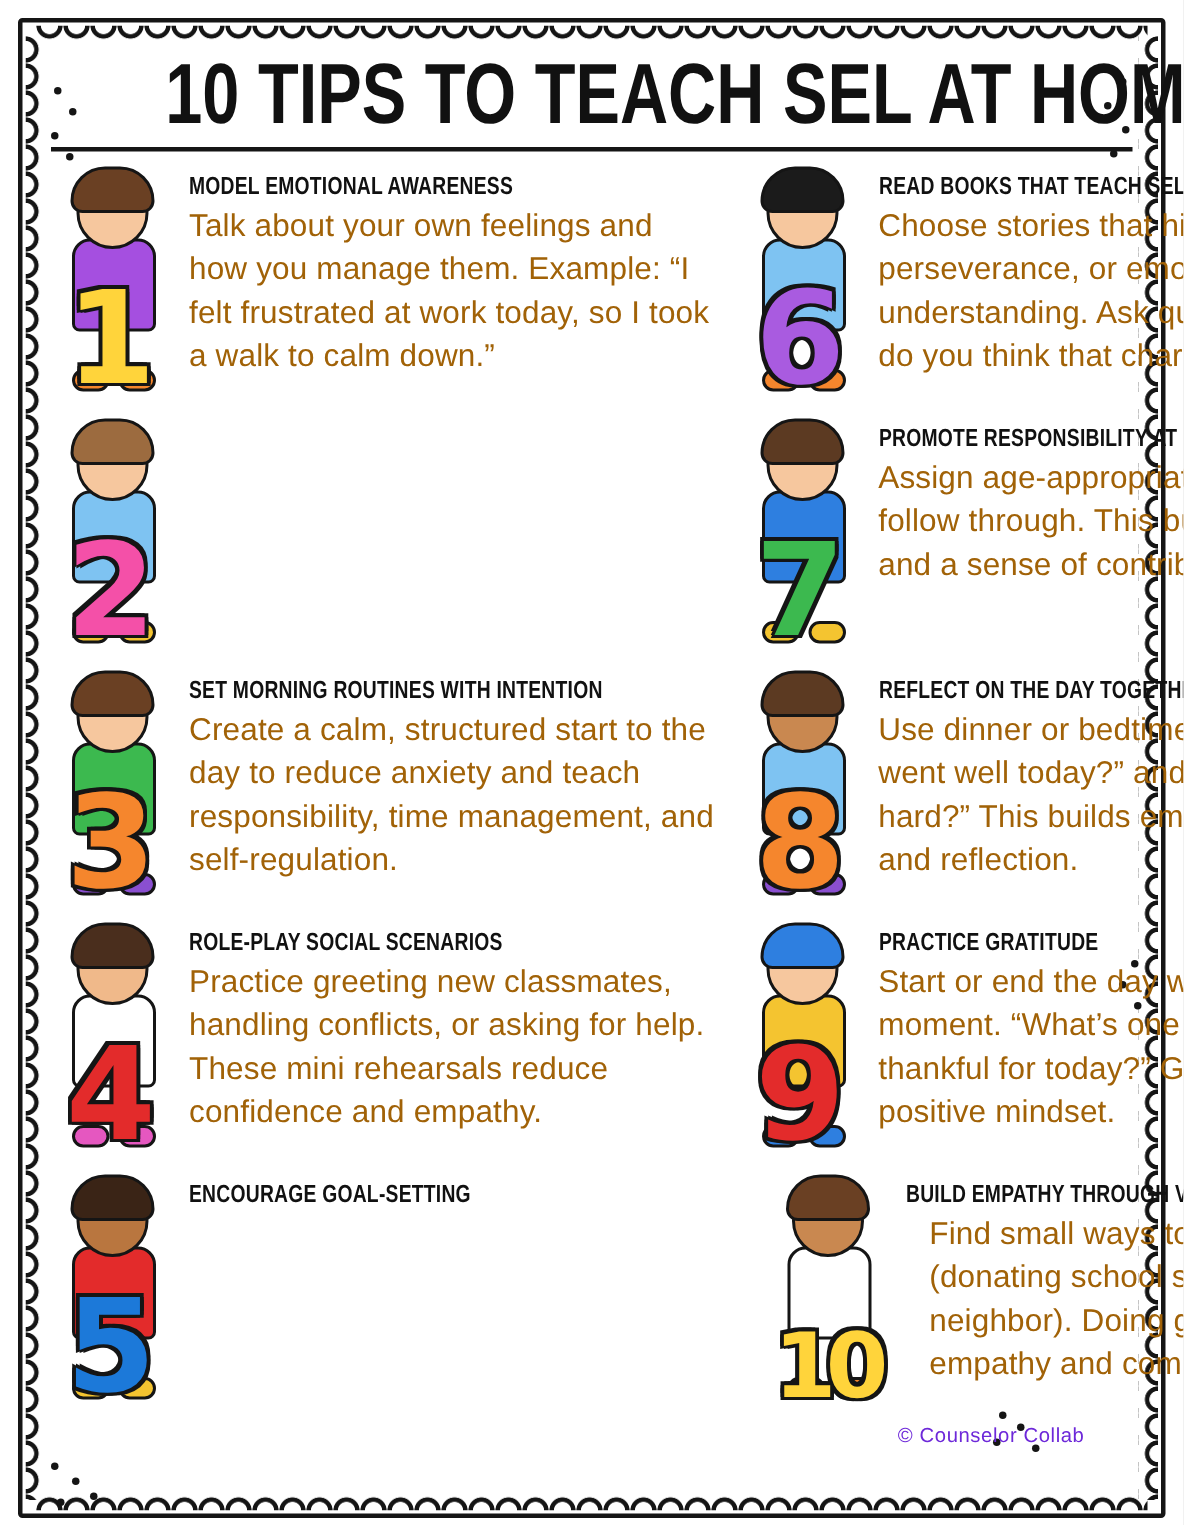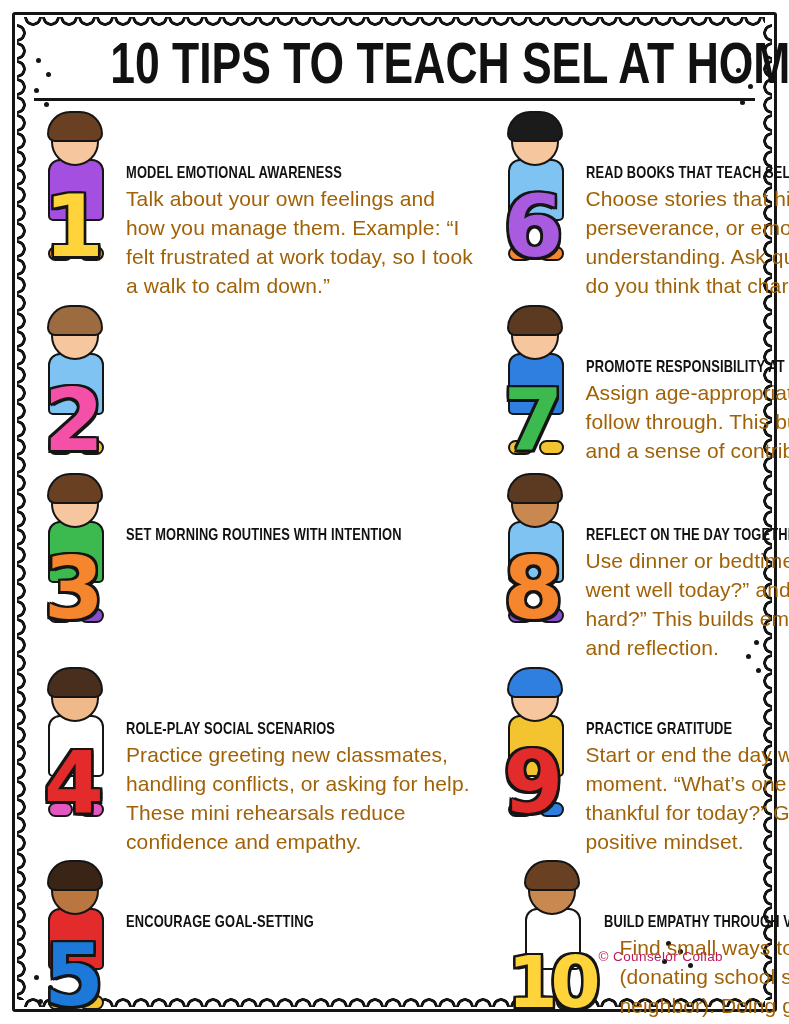--- a/index.html
+++ b/index.html
@@ -46,31 +46,31 @@
     transform:scaleX(0.78); transform-origin:50% 50%; line-height:1.05;
   }
   .title-rule { border:none; border-top:3px solid #151515; margin:4px 4px 0 4px; }
 
   .tips-grid {
     margin-top:6px;
     display:grid; grid-template-columns:1fr 1fr; grid-template-rows:repeat(5, auto);
     grid-auto-flow:column; column-gap:10px;
   }
   .tip { display:flex; gap:8px; min-height:168px; align-items:flex-start; }
-  .tip-text { padding-top:8px; min-width:0;margin-top:48px; }
+  .tip-text { padding-top:8px; min-width:0; }
   .tip-heading {
     margin:0; display:inline-block; white-space:nowrap;
     font-size:16.5px; font-weight:bold; color:#111; letter-spacing:0.2px;
     transform:scaleX(0.78); transform-origin:left bottom;
   }
   .tip-body {
     margin:3px 0 0 0; font-size:21px; line-height:1.38; color:#a16207; letter-spacing:0.1px;
   }
   .credit {
-    position:absolute; right:36px; bottom:32px; font-size:13.5px; color:#be185d; letter-spacing:0.4px;
+    position:absolute; right:36px; bottom:32px; font-size:13.5px; color:#6d28d9; letter-spacing:0.4px;
   }
 
   
   .kid-figure { position:relative; width:88px; height:156px; flex-shrink:0; }
   .kid-head {
     position:absolute; top:11px; left:50%; margin-left:-23px; width:44px; height:44px;
     border-radius:50%; background:var(--skin,#f6c79e); border:2.5px solid #151515; z-index:2;
   }
   .kid-hair {
     position:absolute; top:4px; left:50%; margin-left:-27px; width:52px; height:27px;
@@ -88,21 +88,21 @@
   .kid-shoe.r { left:calc(50% + 5px); }
   .kid-number {
     position:absolute; bottom:-6px; left:0; right:0; text-align:center; z-index:4;
     font-family:"DejaVu Sans", sans-serif; font-weight:bold; font-size:86px; line-height:1;
     color:var(--number-color,#ffd43b);
     text-shadow:-2.5px -2.5px 0 #151515, 2.5px -2.5px 0 #151515, -2.5px 2.5px 0 #151515,
                  2.5px 2.5px 0 #151515, -2.5px 0 0 #151515, 2.5px 0 0 #151515,
                  0 -2.5px 0 #151515, 0 2.5px 0 #151515;
   }
   .tip-10 .kid-figure { width:122px; }
-  .tip-10 .kid-number { font-size:72px; letter-spacing:-7px; }
+  .tip-10 .kid-number { font-size:60px; letter-spacing:-7px; }
   .tip-10 .tip-heading { margin-left:-16px; }
 </style>
 </head>
 <body>
 
 <div class="page">
   <div class="frame"></div>
   <div class="sc sc-top"></div>
   <div class="sc sc-bottom"></div>
   <div class="sc sc-left"></div>
@@ -149,20 +149,21 @@
         <div class="kid-figure" style="--number-color: #f5862d; --hair: #6a4023; --skin: #f6c79e; --shirt: #3cb94f; --shoes: #8a4fd0;">
           <span class="kid-shirt"></span>
           <span class="kid-shoe l"></span>
           <span class="kid-shoe r"></span>
           <span class="kid-head"></span>
           <span class="kid-hair"></span>
           <span class="kid-number">3</span>
         </div>
         <div class="tip-text">
           <h2 class="tip-heading">SET MORNING ROUTINES WITH INTENTION</h2>
+          <p class="tip-body">Create a calm, structured start to the day to reduce anxiety and teach responsibility, time management, and self-regulation.</p>
         </div>
       </div>
 
       <div class="tip tip-4">
         <div class="kid-figure" style="--number-color: #e32b2b; --hair: #4a2e1d; --skin: #f0b98a; --shirt: #ffffff; --shoes: #e557c0;">
           <span class="kid-shirt"></span>
           <span class="kid-shoe l"></span>
           <span class="kid-shoe r"></span>
           <span class="kid-head"></span>
           <span class="kid-hair"></span>

